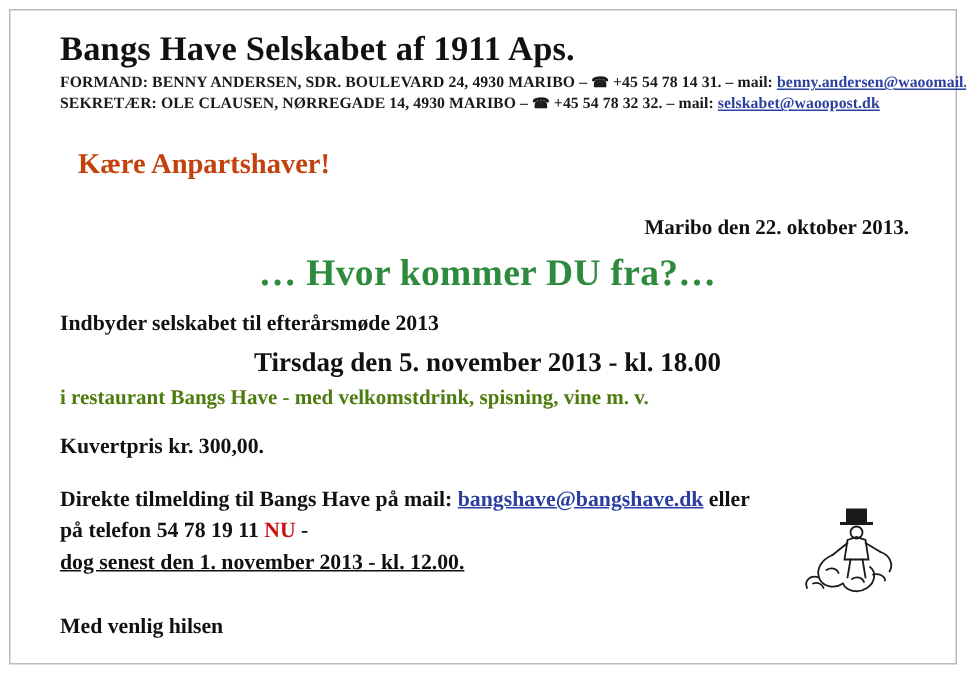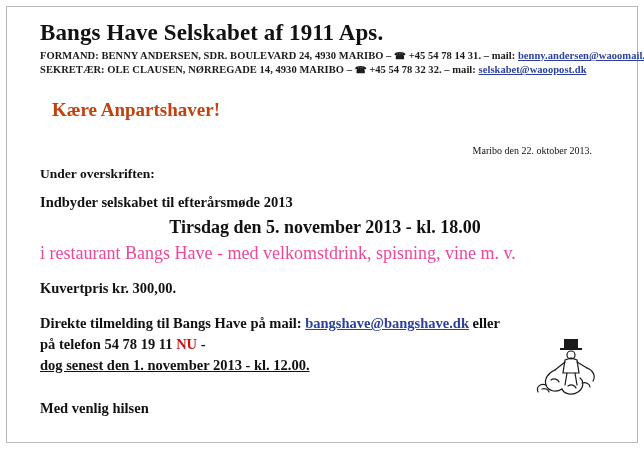--- a/index.html
+++ b/index.html
@@ -68,25 +68,25 @@
 
   .greeting {
     font-size: 19px;
     font-weight: bold;
     color: #c2410c;
     margin: 22px 0 0 12px;
     line-height: 1.1;
   }
 
   .date-line {
-    font-size: 10px;
-    font-weight: normal;
+    font-size: 14px;
+    font-weight: bold;
     color: #111;
     text-align: right;
-    margin: 24px 18px 0 0;
+    margin: 24px 4px 0 0;
   }
 
   .under-line {
     font-size: 13.5px;
     font-weight: bold;
     color: #111;
     margin: 10px 0 0 0;
   }
 
   .headline-green {
@@ -110,23 +110,23 @@
   .event-line {
     font-size: 18px;
     font-weight: bold;
     color: #111;
     text-align: center;
     margin: 6px 0 0 0;
     line-height: 1.15;
   }
 
   .venue-line {
-    font-size: 18px;
-    font-weight: normal;
-    color: #ec4899;
+    font-size: 14px;
+    font-weight: bold;
+    color: #4d7c0f;
     margin: 6px 0 0 0;
   }
 
   .price-line {
     font-size: 14.5px;
     font-weight: bold;
     color: #111;
     margin: 16px 0 16px 0;
   }
 
@@ -183,22 +183,22 @@
     </div>
 
     <div class="officer-line">
       <span>SEKRETÆR: OLE CLAUSEN, NØRREGADE 14, 4930 MARIBO – </span><span class="phone-icon">☎</span><span> +45 54 78 32 32. – mail: </span><a class="mail-link" href="#">selskabet@waoopost.dk</a>
     </div>
 
     <h2 class="greeting">Kære Anpartshaver!</h2>
 
     <div class="date-line">Maribo den 22. oktober 2013.</div>
 
-    <div class="under-line">Under overskriften:</div>
-
+
+    <div class="headline-green">… Hvor kommer DU fra?…</div>
 
     <div class="invite-line">Indbyder selskabet til efterårsmøde 2013</div>
 
     <div class="event-line">Tirsdag den 5. november 2013 - kl. 18.00</div>
 
     <div class="venue-line">i restaurant Bangs Have - med velkomstdrink, spisning, vine m. v.</div>
 
     <div class="price-line">Kuvertpris kr. 300,00.</div>
 
     <div class="signup-block">

